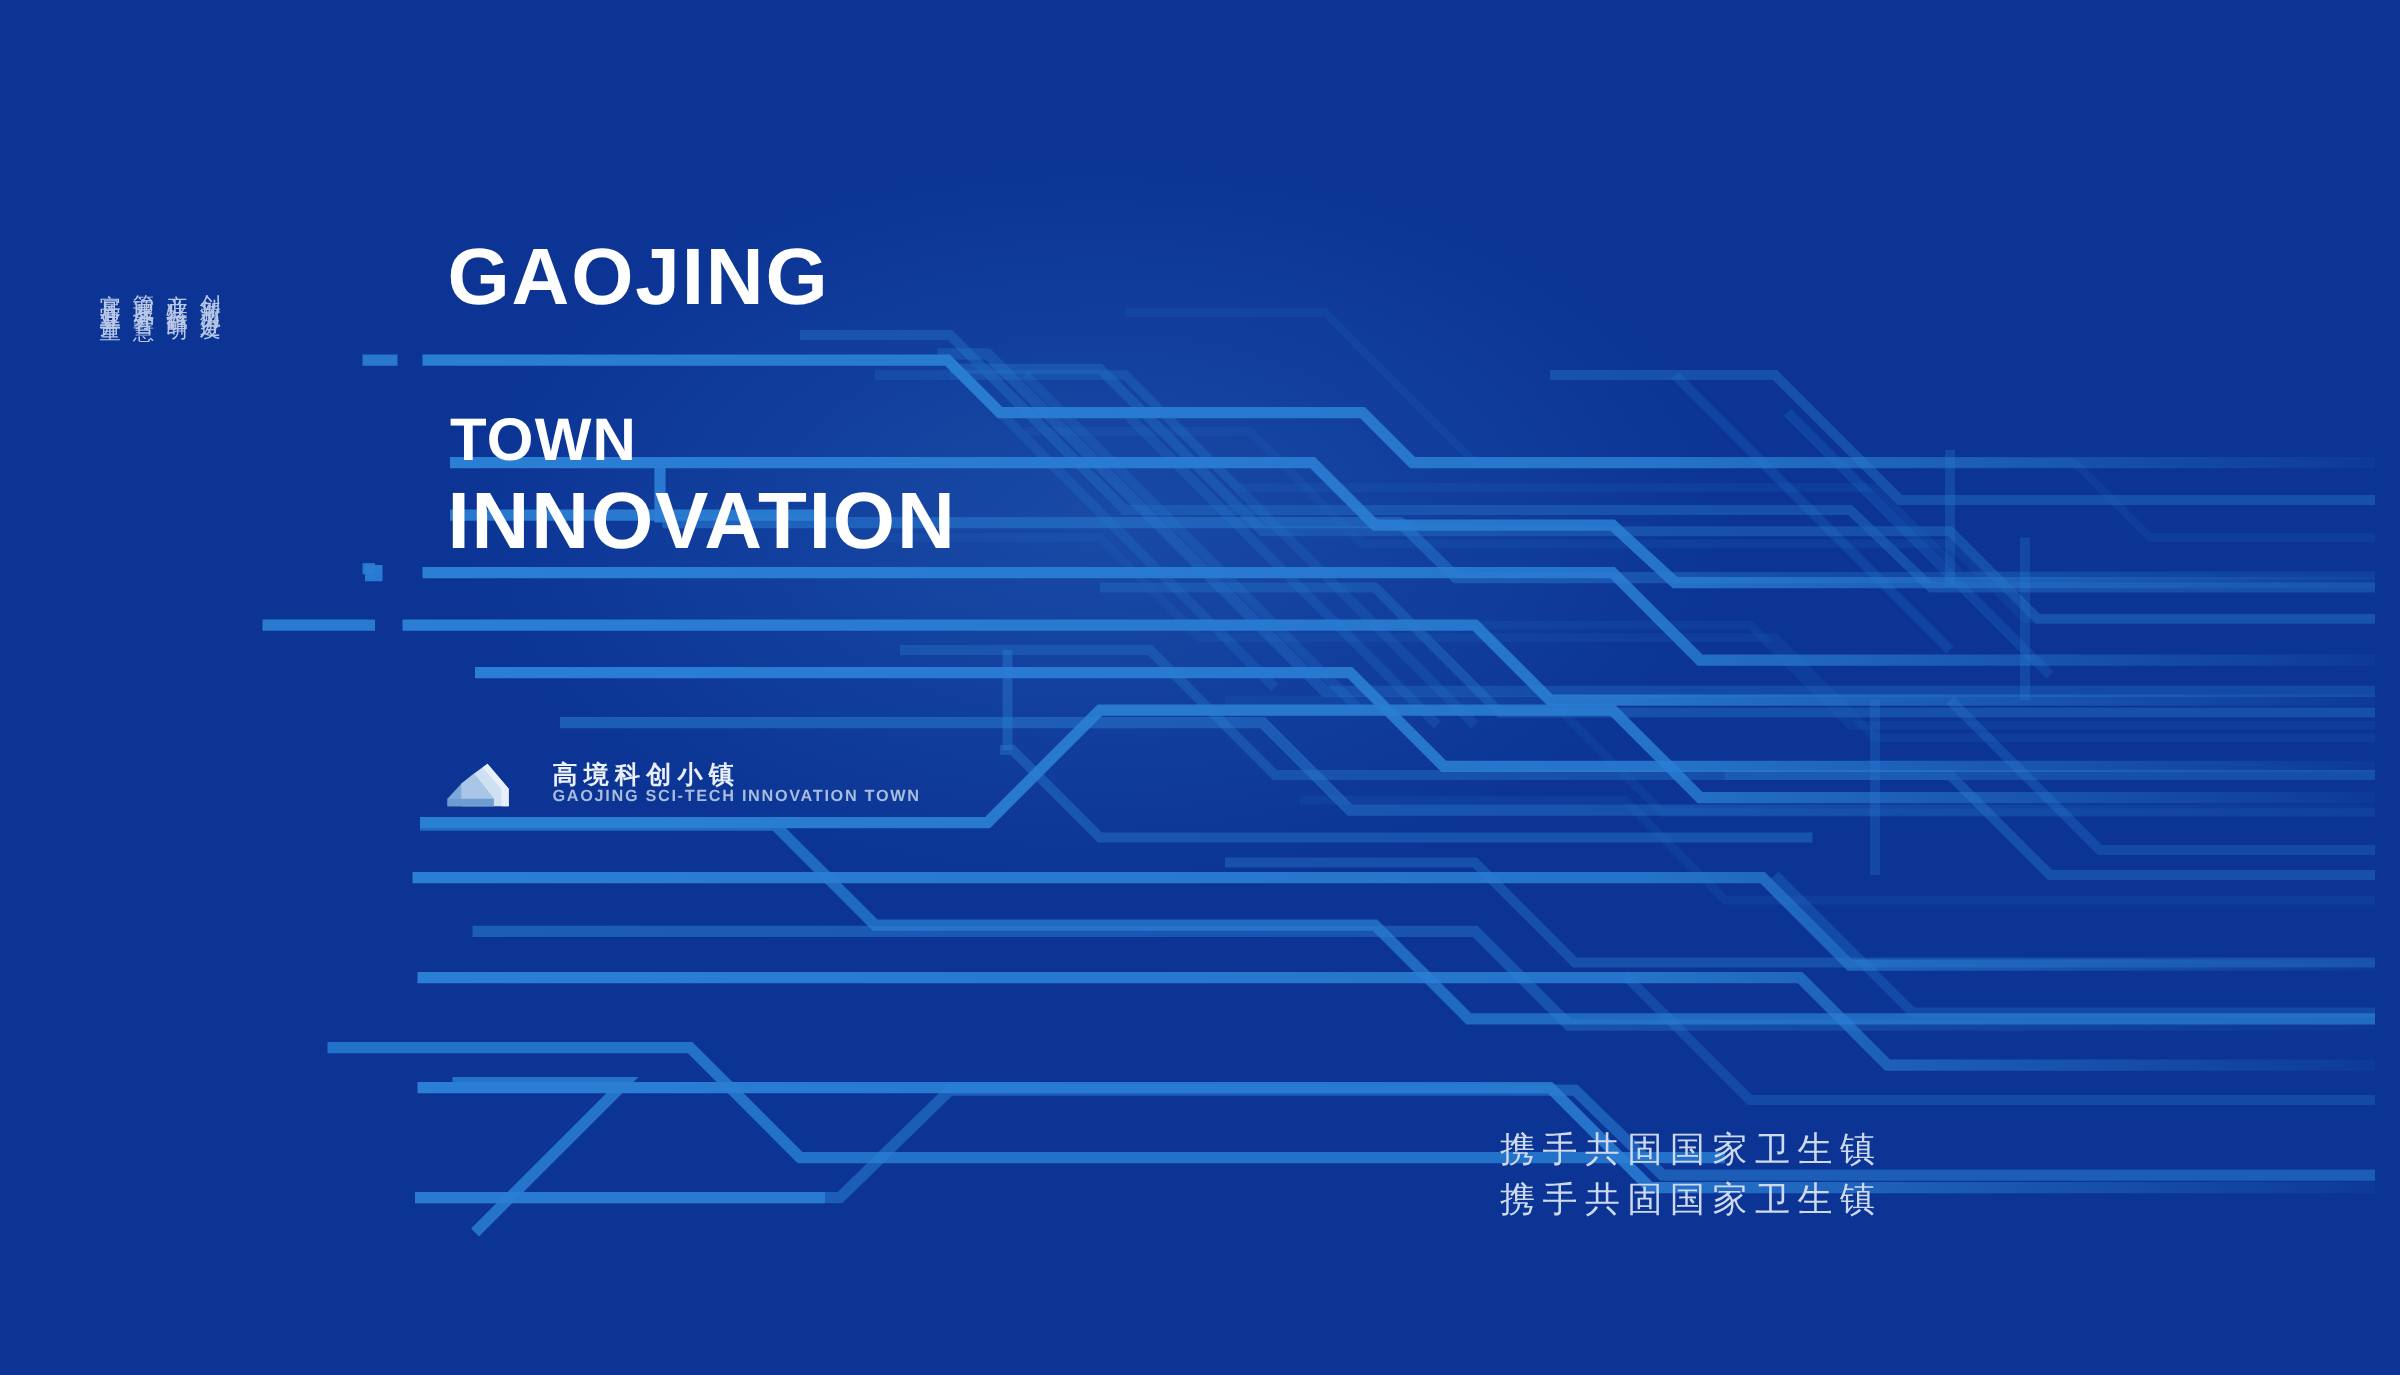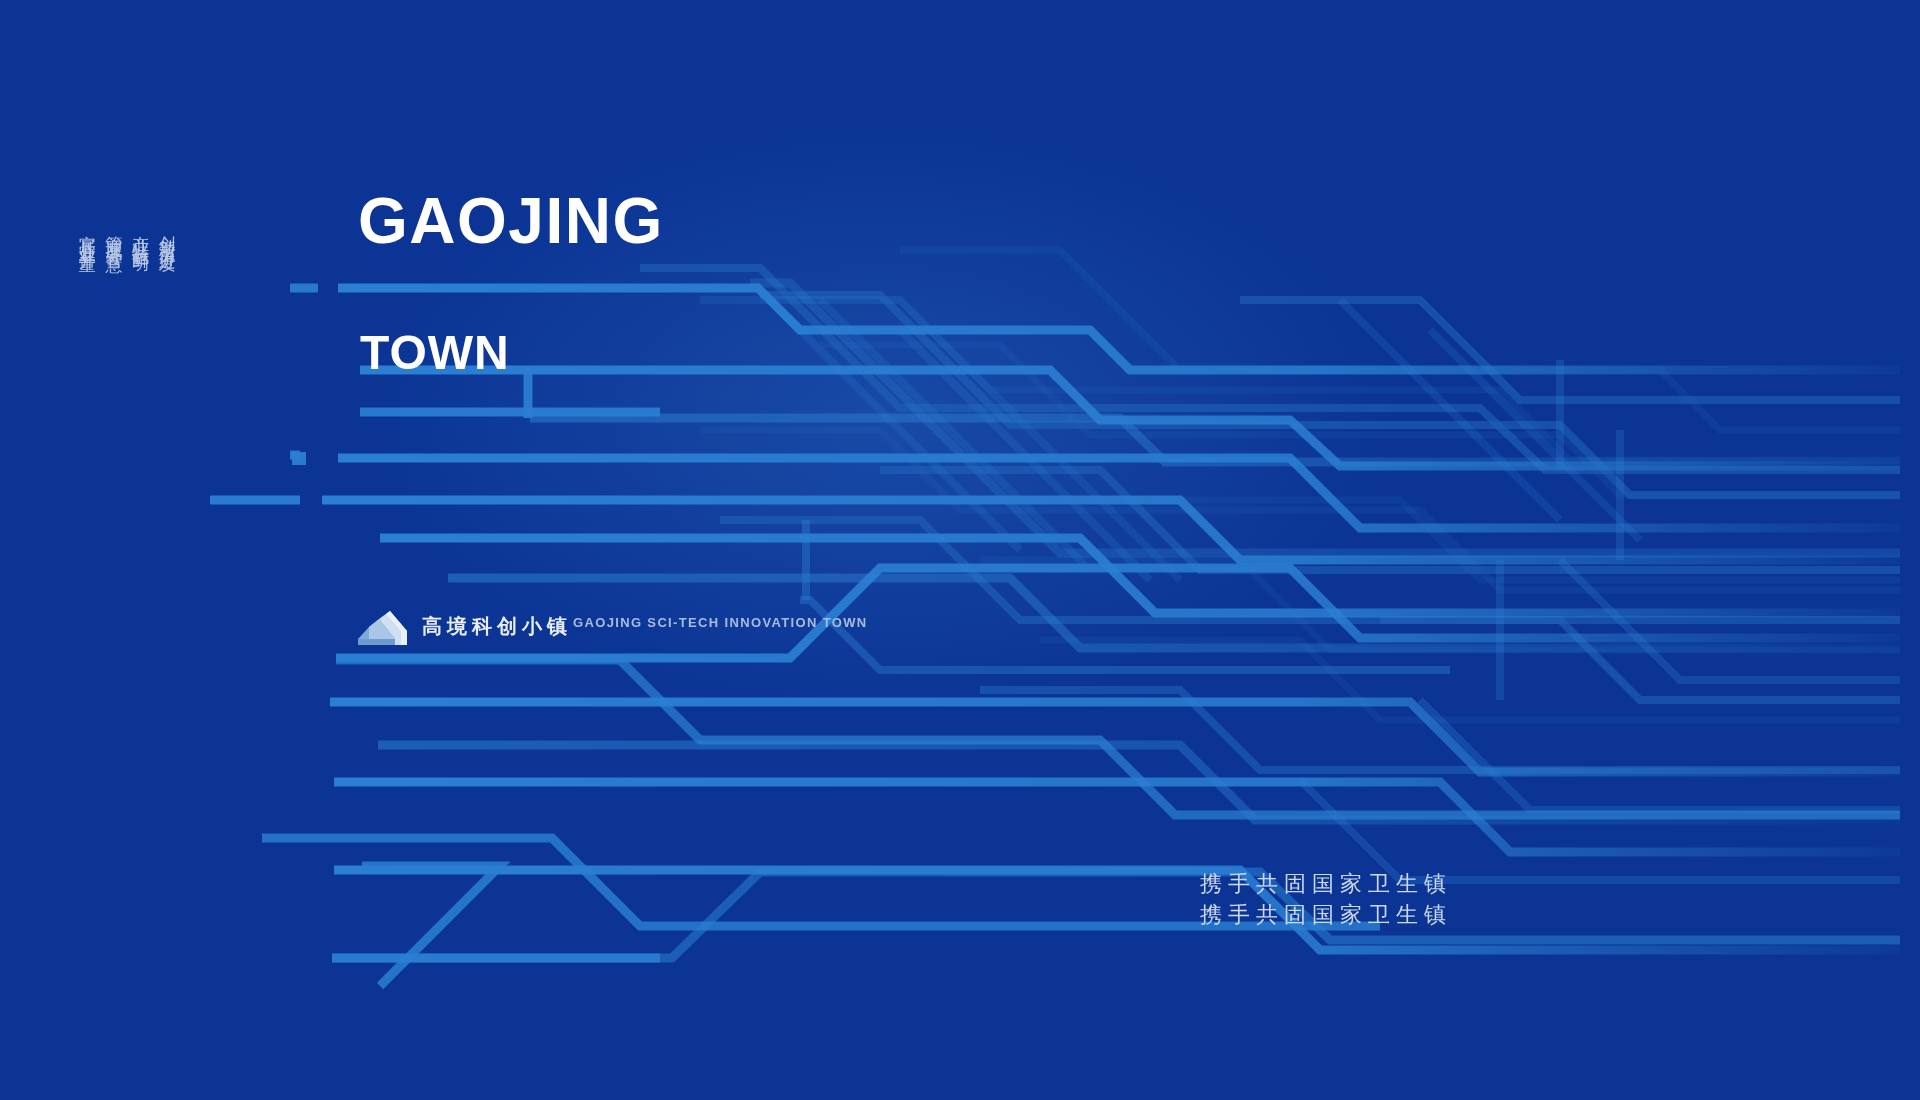--- a/index.html
+++ b/index.html
@@ -77,21 +77,21 @@
   
   #logo-lockup {
     position: absolute;
     left: 357px;
     top: 605px;
     display: flex;
     align-items: center;
     gap: 9px;
   }
   #logo-mark { width: 56px; height: 42px; display: block; }
-  #logo-text { display: flex; flex-direction: row; gap: 1px; }
+  #logo-text { display: flex; flex-direction: column; gap: 1px; margin-left: 20px; }
   #logo-cn {
     color: #e9eef9;
     font-size: 20px;
     font-weight: 700;
     letter-spacing: 5px;
     line-height: 1;
     font-family: "DejaVu Sans", "Liberation Sans", sans-serif;
   }
   #logo-en {
     color: #a8bcdf;
@@ -99,23 +99,23 @@
     font-weight: 700;
     letter-spacing: 1.35px;
     line-height: 1;
     white-space: nowrap;
   }
 
   
   #slogan {
     position: absolute;
     left: 1200px;
-    top: 868px;
+    top: 900px;
     color: #cdd9ef;
-    font-size: 22px;
+    font-size: 28px;
     line-height: 1.42;
     letter-spacing: 6px;
     font-family: "DejaVu Sans", "Liberation Sans", sans-serif;
     font-weight: 400;
     white-space: nowrap;
   }
   #slogan .sline { display: block; }
 </style>
 </head>
 <body>
@@ -236,20 +236,21 @@
       <g stroke="#2a7fd4" stroke-opacity="0.30" stroke-width="8">
         <path d="M1560,560 L1680,680 L1900,680"></path>
         <path d="M1420,700 L1530,810 L1900,810"></path>
         <path d="M1300,780 L1400,880 L1900,880"></path>
       </g>
     </g>
   </svg>
 
   <div id="headline">
     <span class="hline">GAOJING</span>
+    <span class="hline">INNOVATION</span>
   </div>
 
   <div id="subheadline">TOWN</div>
 
   <div id="vertical-tagline">
     <span class="vcol">创新活力迸发</span>
     <span class="vcol">产业特色鲜明</span>
     <span class="vcol">管理服务智慧</span>
     <span class="vcol">宜居宜业并重</span>
   </div>

